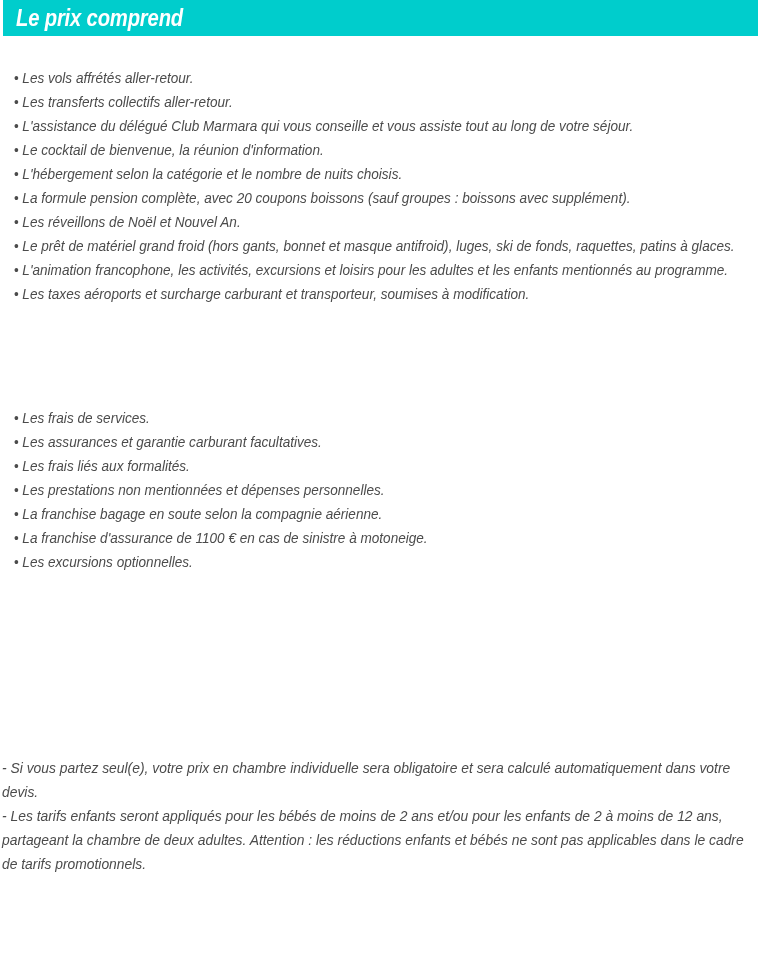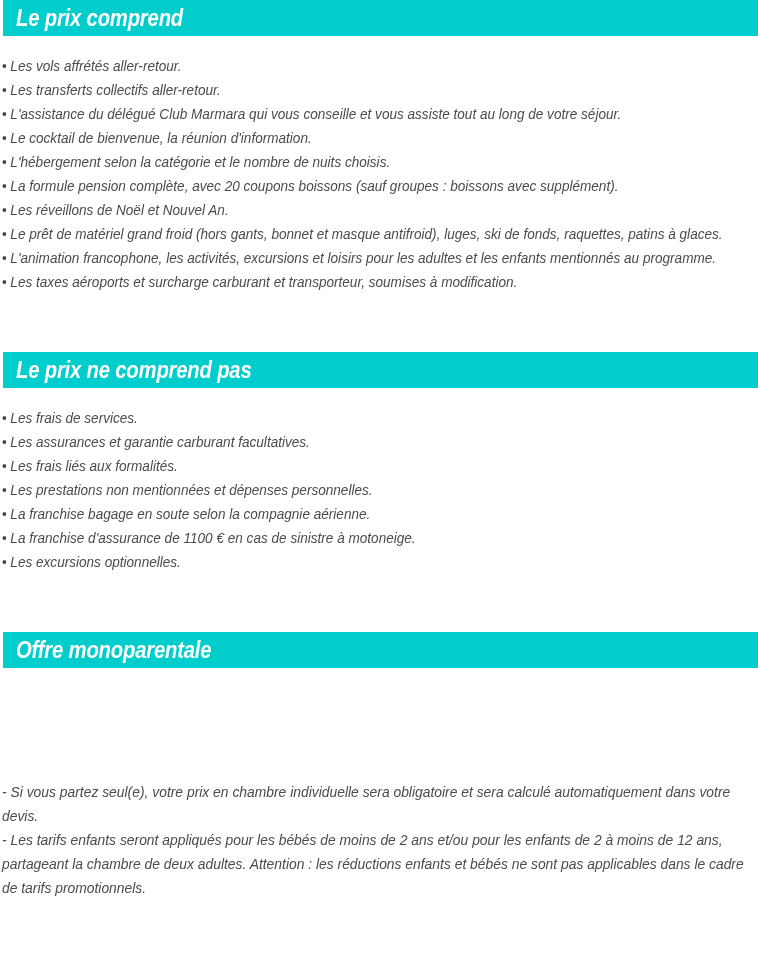--- a/index.html
+++ b/index.html
@@ -64,21 +64,21 @@
     white-space: nowrap;
   }
 
   .section-body {
     padding: 0 8px 0 2px;
   }
 
   
   ul.bullets {
     list-style: none;
-    margin: 0;
+    margin: 12px;
     padding: 0;
   }
   ul.bullets li {
     display: block;
     font-style: italic;
     font-size: 14.6px;
     line-height: 24px;
     color: #4b4b4b;
     white-space: nowrap;
     transform: scaleX(0.93);
@@ -135,43 +135,37 @@
         <li><span class="dot">•</span><span>Le prêt de matériel grand froid (hors gants, bonnet et masque antifroid), luges, ski de fonds, raquettes, patins à glaces.</span></li>
         <li><span class="dot">•</span><span>L'animation francophone, les activités, excursions et loisirs pour les adultes et les enfants mentionnés au programme.</span></li>
         <li><span class="dot">•</span><span>Les taxes aéroports et surcharge carburant et transporteur, soumises à modification.</span></li>
       </ul>
     </div>
   </section>
 
   <div class="gap-2"></div>
 
   <section class="section">
-    <div class="section-header" style="--accent: #00cdcc;">
-      <span class="title">Le prix ne comprend pas</span>
-    </div>
     <div class="gap-1"></div>
     <div class="section-body">
       <ul class="bullets">
         <li><span class="dot">•</span><span>Les frais de services.</span></li>
         <li><span class="dot">•</span><span>Les assurances et garantie carburant facultatives.</span></li>
         <li><span class="dot">•</span><span>Les frais liés aux formalités.</span></li>
         <li><span class="dot">•</span><span>Les prestations non mentionnées et dépenses personnelles.</span></li>
         <li><span class="dot">•</span><span>La franchise bagage en soute selon la compagnie aérienne.</span></li>
         <li><span class="dot">•</span><span>La franchise d'assurance de 1100 € en cas de sinistre à motoneige.</span></li>
         <li><span class="dot">•</span><span>Les excursions optionnelles.</span></li>
       </ul>
     </div>
   </section>
 
   <div class="gap-2"></div>
 
   <section class="section">
-    <div class="section-header" style="--accent: #00cdcc;">
-      <span class="title">Offre monoparentale</span>
-    </div>
     <div class="gap-3"></div>
   </section>
 
   <div class="gap-4"></div>
 
   <section class="section">
     <div class="gap-5"></div>
     <div class="section-body">
       <p class="para">- Si vous partez seul(e), votre prix en chambre individuelle sera obligatoire et sera calculé automatiquement dans votre devis.</p>
       <p class="para">- Les tarifs enfants seront appliqués pour les bébés de moins de 2 ans et/ou pour les enfants de 2 à moins de 12 ans, partageant la chambre de deux adultes. Attention : les réductions enfants et bébés ne sont pas applicables dans le cadre de tarifs promotionnels.</p>

